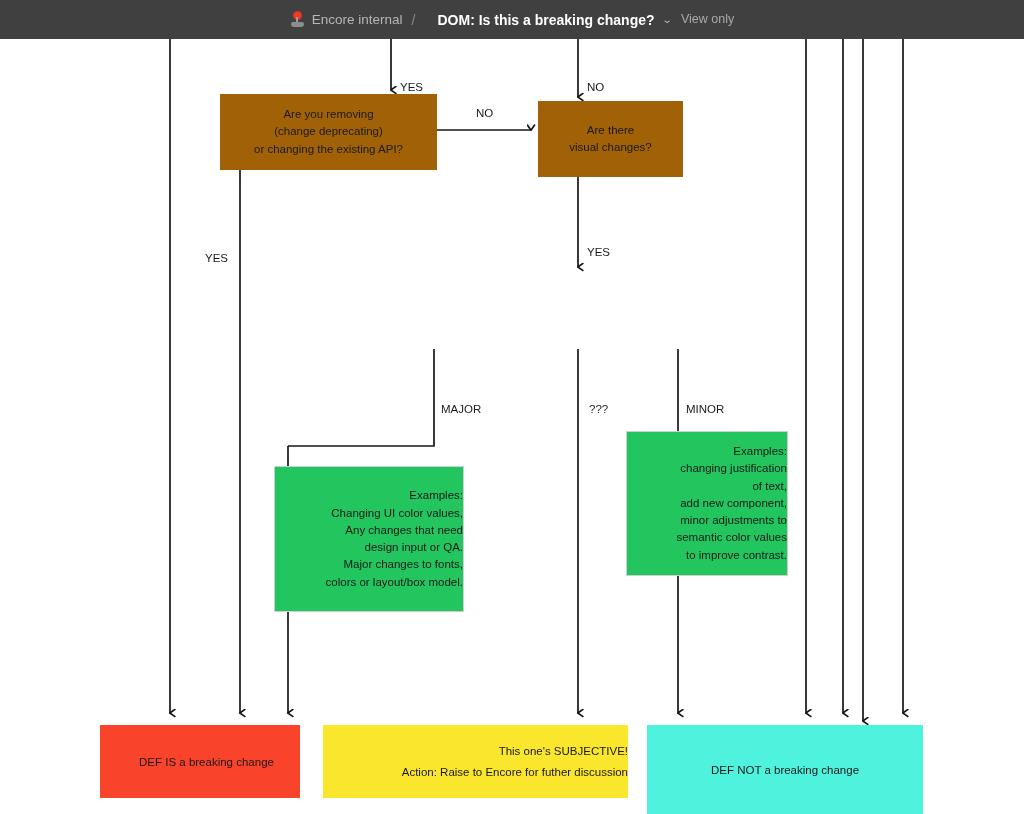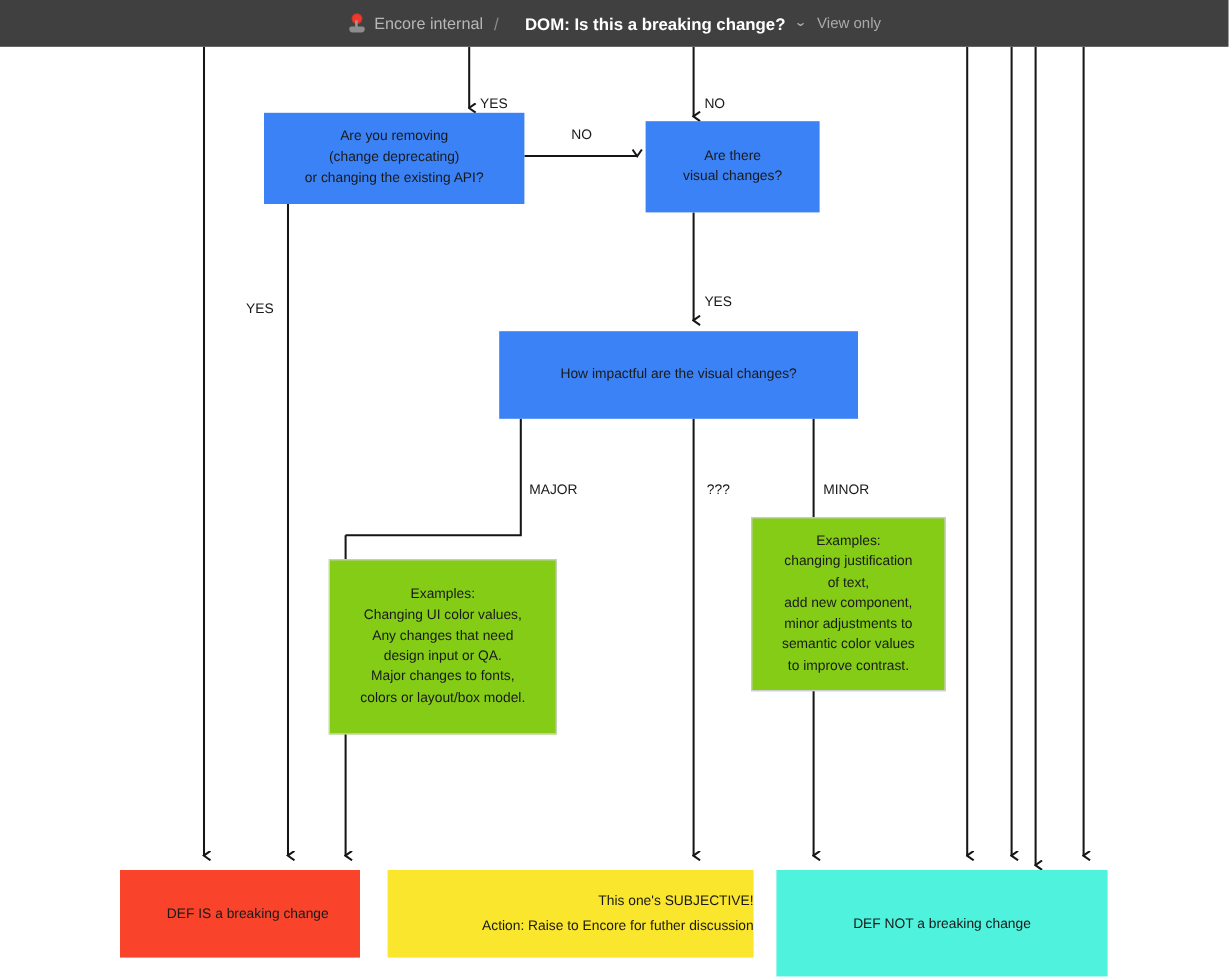--- a/index.html
+++ b/index.html
@@ -117,29 +117,30 @@
     align-items: center;
     justify-content: center;
     text-align: center;
     color: #1a1a1a;
     z-index: 5;
   }
   .node .txt { width: 100%; }
   .node .line { display: block; }
 
   .n-gray {
-    background: #3b82f6;
+    background: #a16207;
     font-size: 11.5px;
     line-height: 1.48;
   }
   .n-white {
-    background: #84cc16;
+    background: #22c55e;
     border: 1px solid #cfcfcf;
     font-size: 11.5px;
     line-height: 1.5;
+    text-align: right;
   }
   .n-red    { background: #f9432b; font-size: 11.5px; padding-left: 13px; }
   .n-yellow { background: #fbe62e; font-size: 11.5px; line-height: 1.75; text-align: left; }
   .n-cyan   { background: #4ff2dd; font-size: 11.5px; }
 
   .n-yellow .txt { padding-left: 27px; }
 
   
   .elabel {
     position: absolute;
@@ -222,25 +223,20 @@
       </div>
     </div>
 
     <div class="node n-gray" style="left:538px; top:62px; width:145px; height:76px;">
       <div class="txt">
         <span class="line">Are there</span>
         <span class="line">visual changes?</span>
       </div>
     </div>
 
-    <div class="node n-gray" style="left:416px; top:237px; width:299px; height:73px;">
-      <div class="txt">
-        <span class="line">How impactful are the visual changes?</span>
-      </div>
-    </div>
 
     <div class="node n-white" style="left:274px; top:427px; width:190px; height:146px;">
       <div class="txt">
         <span class="line">Examples:</span>
         <span class="line">Changing UI color values,</span>
         <span class="line">Any changes that need</span>
         <span class="line">design input or QA.</span>
         <span class="line">Major changes to fonts,</span>
         <span class="line">colors or layout/box model.</span>
       </div>

